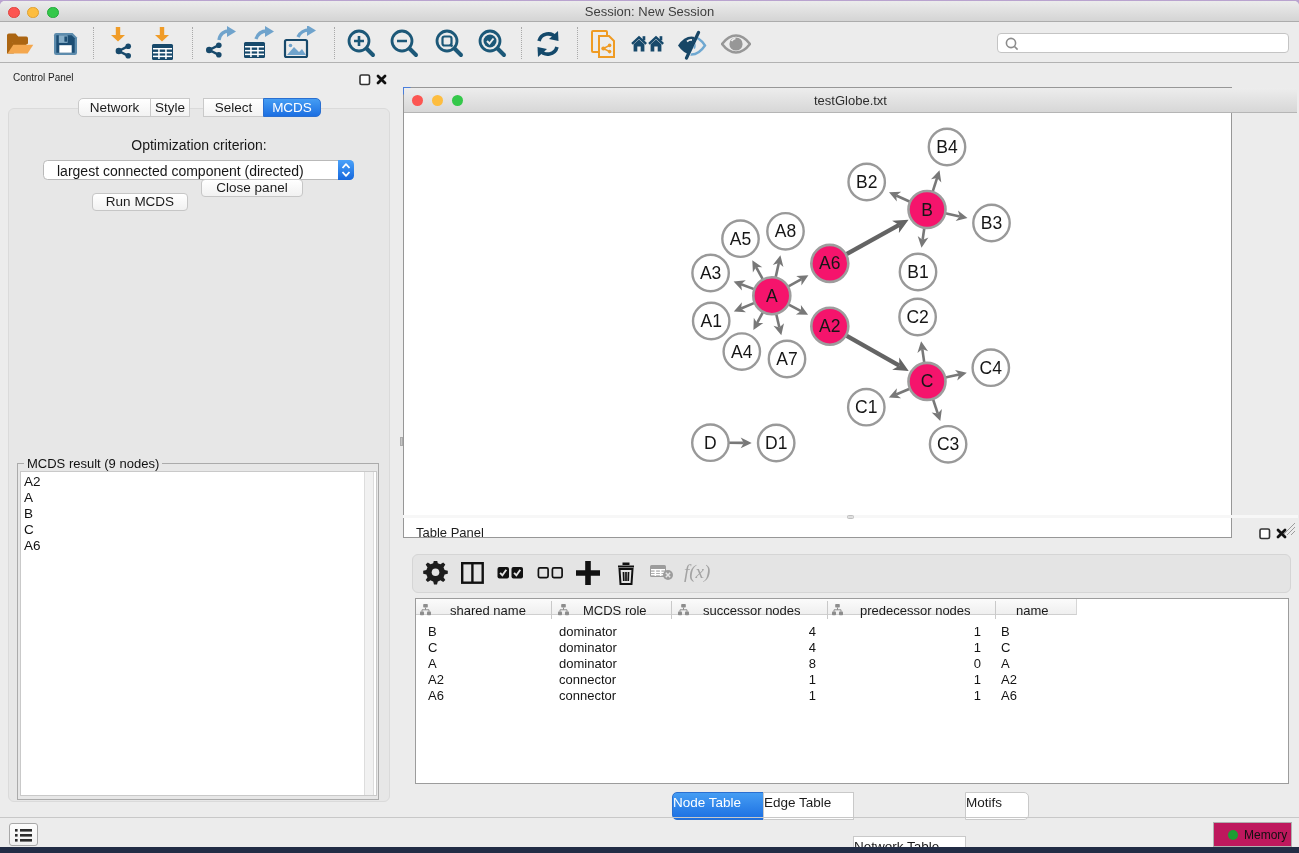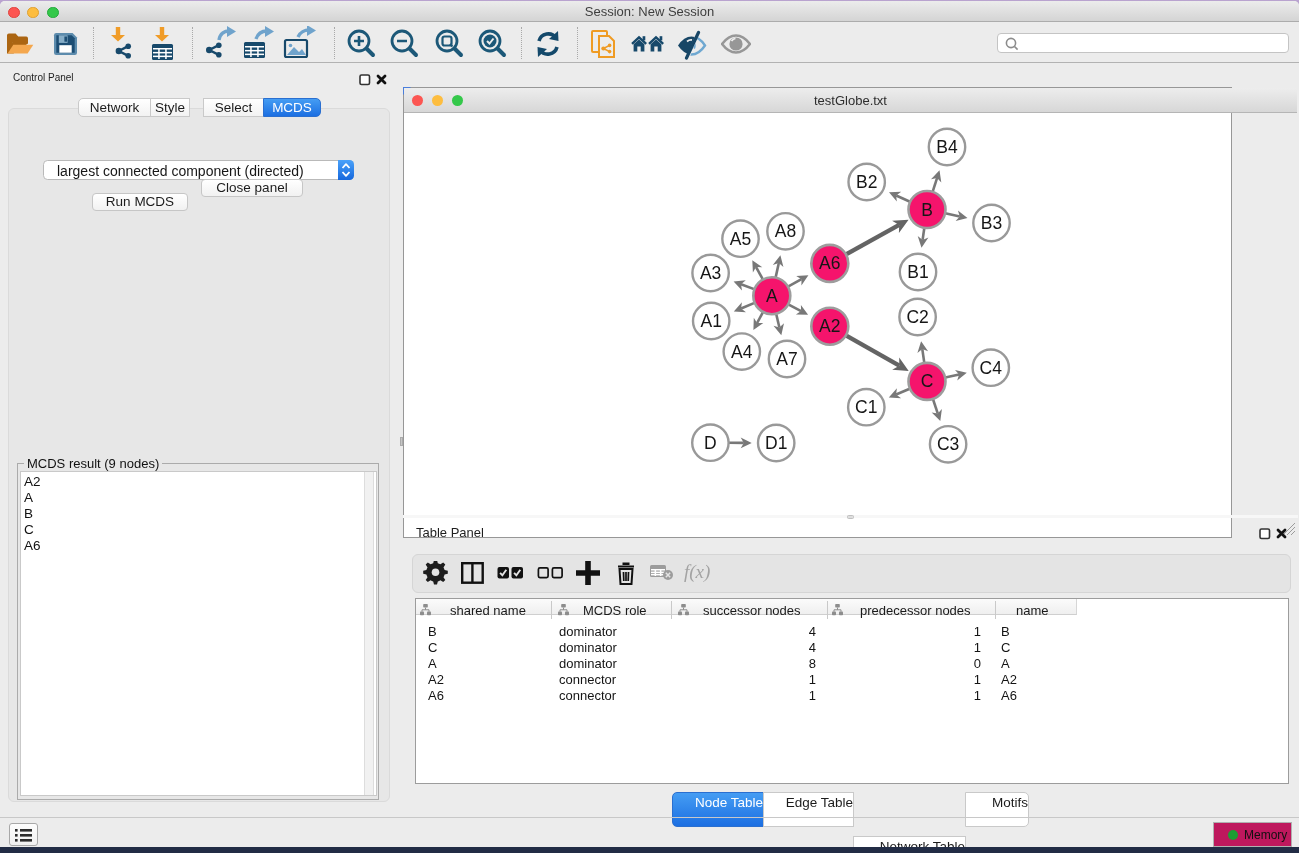--- a/index.html
+++ b/index.html
@@ -33,21 +33,21 @@
 .nlight { position:absolute; top:7px; width:11px; height:11px; border-radius:50%; }
 #nettext { position:absolute; top:5px; left:0; width:893px; text-align:center; font-size:13px; color:#2e2e2e; }
 
 #tp-title { position:absolute; left:416px; top:524px; font-size:13px; color:#1e1e1e; }
 #tp-toolbar { position:absolute; left:412px; top:553px; width:879px; height:39px; background:#e4e4e4; border:1px solid #d5d5d5; border-radius:6px; }
 #tp-table { position:absolute; left:415px; top:597px; width:874px; height:186px; background:#fff; border:1px solid #9c9c9c; }
 #tp-header { position:absolute; left:0; top:0; width:661px; height:16px; border-right:1px solid #d6d6d6; background:linear-gradient(#fbfbfb,#efefef); border-bottom:1px solid #cfcfcf; }
 .hsep { position:absolute; top:2px; height:18px; width:0; border-left:1px solid #c9c9c9; }
 .hcell { position:absolute; top:4px; font-size:13px; color:#1b1b1b; }
 .tcell { position:absolute; font-size:13px; color:#141414; }
-.btab { position:absolute; top:791px; height:35px; font-size:13.5px; text-align:right; color:#1c1c1c; background:#ffffff; border:1px solid #c9c9c9; line-height:19px; }
+.btab { position:absolute; top:791px; height:28px; font-size:13.5px; text-align:left; color:#1c1c1c; background:#ffffff; border:1px solid #c9c9c9; line-height:19px; }
 .btabsel { background:linear-gradient(#459df3,#1c6fe2); color:#fff; border-color:#2a6fd0; }
 
 #statusline { position:absolute; left:0; top:816px; width:1299px; height:0; border-top:1px solid #c8c8c8; }
 #listbtn { position:absolute; left:9px; top:822px; width:29px; height:23px; background:linear-gradient(#fdfdfd,#f0f0f0); border:1px solid #a8a8a8; border-radius:3px; }
 #membtn { position:absolute; left:1213px; top:821px; width:79px; height:25px; background:#be185d; border:1px solid #b0b0b0; font-size:12px; color:#111; }
 </style>
 </head>
 <body>
 <div id="deskbottom"></div>
 <div id="app">
@@ -198,20 +198,21 @@
   <svg class="abs" style="left:359px;top:73px" width="30" height="12">
     <rect x="1" y="1" width="9.5" height="9.5" fill="#fdfdfd" stroke="#333" stroke-width="1.6" rx="1.5"></rect>
     <path d="M19 2 L26 9 M26 2 L19 9" stroke="#111" stroke-width="2.8" stroke-linecap="round"></path>
   </svg>
   <div id="cp-pane"></div>
   <div class="tabseg" style="left:78px; width:73px; border-radius:5px 0 0 5px;">Network</div>
   <div class="tabseg" style="left:150px; width:40px;">Style</div>
   <div class="tabseg" style="left:203px; width:61px;">Select</div>
   <div class="tabseg tabsel" style="left:263px; width:58px; border-radius:0 5px 5px 0;">MCDS</div>
 
+  <div class="abs" style="left:8px;top:136px;width:382px;text-align:center;font-size:14px;color:#181818;">Optimization criterion:</div>
   <div class="abs" style="left:43px;top:159px;width:311px;height:20px;background:#fff;border:1px solid #b9b9b9;border-radius:4.5px;">
     <div class="abs" style="left:13px;top:1.5px;font-size:14px;color:#161616;">largest connected component (directed)</div>
     <div class="abs" style="right:-1px;top:-1px;width:16px;height:20px;background:linear-gradient(#4aa2fa,#1668dd);border-radius:0 4.5px 4.5px 0;">
       <svg width="16" height="20">
           <path d="M4.5 8 L8 4.2 L11.5 8" fill="none" stroke="#fff" stroke-width="1.8" stroke-linejoin="round"></path>
           <path d="M4.5 12 L8 15.8 L11.5 12" fill="none" stroke="#fff" stroke-width="1.8" stroke-linejoin="round"></path>
         </svg>
     </div>
   </div>
   <div class="btn" style="left:92px; top:192px; width:96px;">Run MCDS</div>

